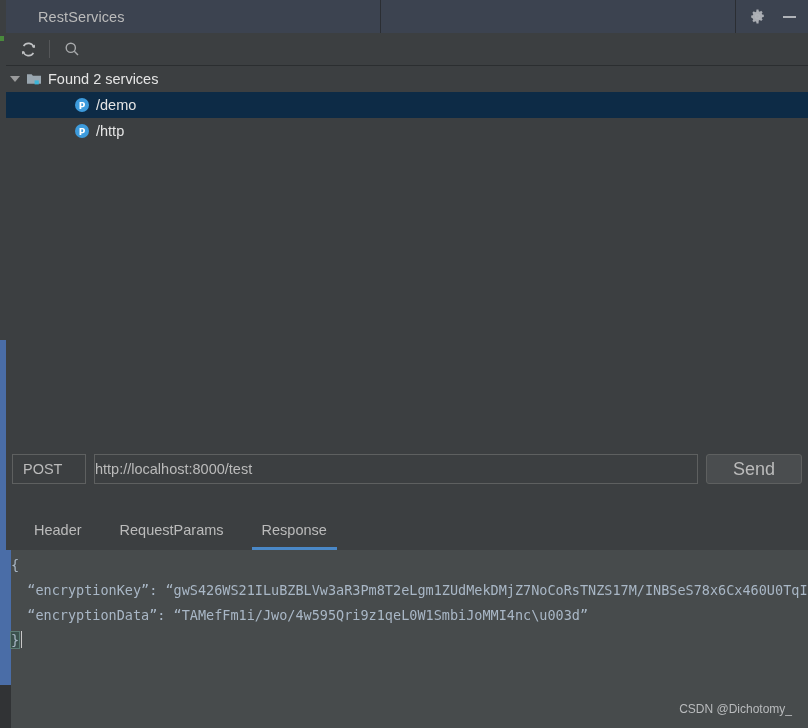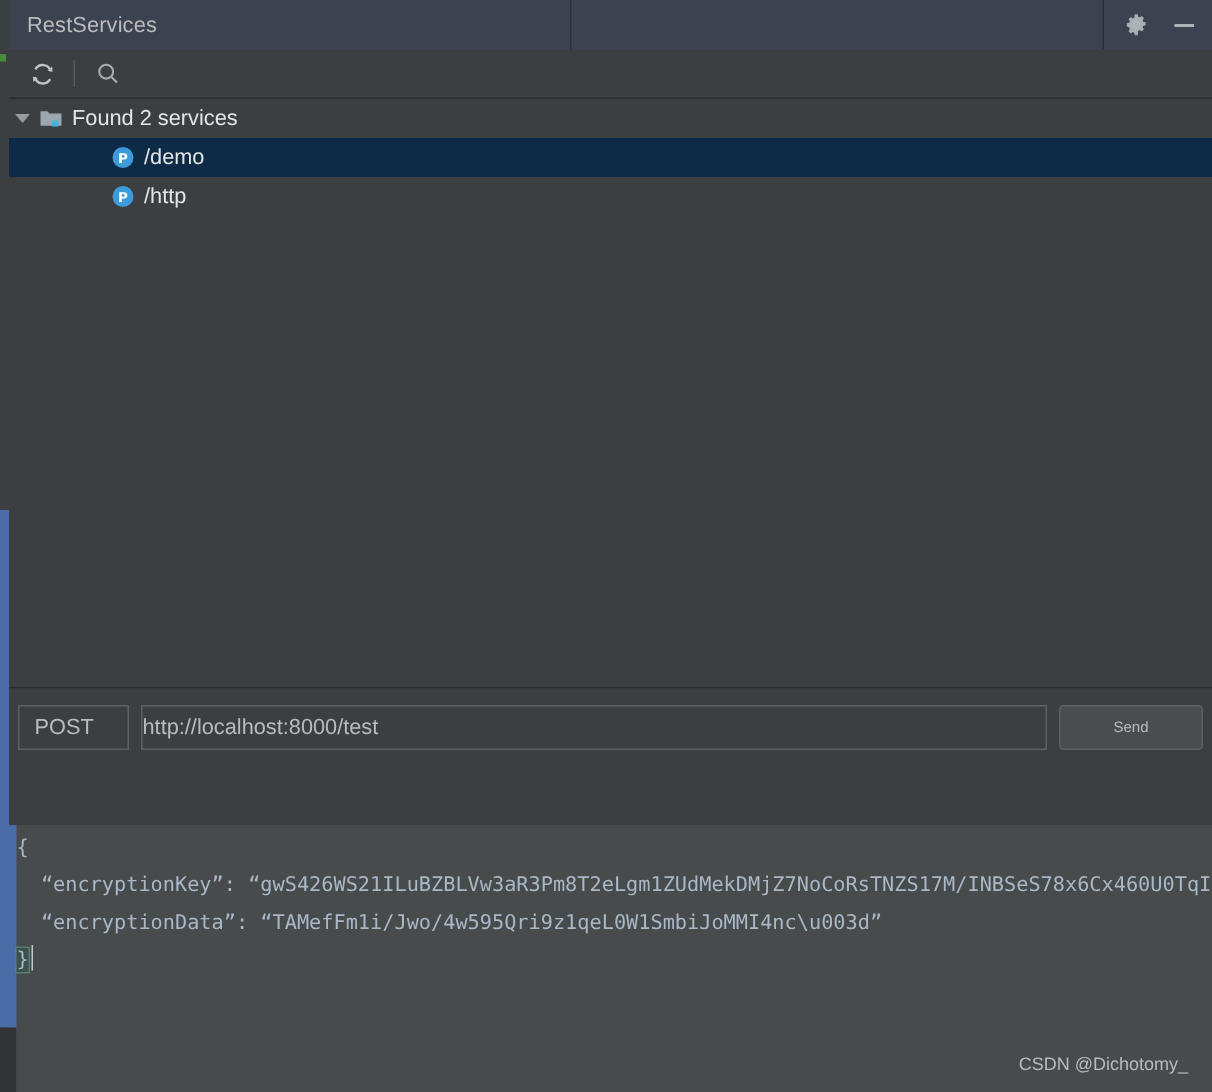--- a/index.html
+++ b/index.html
@@ -68,20 +68,21 @@
     align-items: stretch;
   }
   .title-tab {
     width: 375px;
     height: 33px;
     background: #3c4350;
     border-right: 1px solid #2b2e33;
     display: flex;
     align-items: center;
     box-sizing: border-box;
+    padding-left: 20px;
   }
   .title-tab-label {
     color: #bbbbbb;
     font-size: 14.5px;
     padding-left: 12px;
     letter-spacing: 0.1px;
   }
   .title-spacer {
     flex: 1;
     background: #3c4350;
@@ -178,21 +179,21 @@
     flex: 0 0 auto;
   }
   .tree-label {
     padding-left: 4px;
   }
 
   
   .reqbar {
     position: absolute;
     left: 6px;
-    top: 459px;
+    top: 443px;
     width: 802px;
     height: 52px;
     background: #3c3f41;
     display: flex;
     align-items: center;
     padding: 0 6px;
     box-sizing: border-box;
     gap: 8px;
     text-align: right;
   }
@@ -220,21 +221,21 @@
     box-sizing: border-box;
     min-width: 0;
   }
   .send-btn {
     width: 96px;
     height: 30px;
     border: 1px solid #5e6060;
     border-radius: 3px;
     background: #4a4d4f;
     color: #bbbbbb;
-    font-size: 10px;
+    font-size: 18px;
     display: flex;
     align-items: center;
     justify-content: center;
     box-sizing: border-box;
   }
 
   
   .tabs {
     position: absolute;
     left: 6px;
@@ -407,20 +408,25 @@
     </div>
 
   </div>
 
   <div class="reqbar">
     <div class="method-box">POST</div>
     <div class="url-box" title="http://localhost:8000/test">http://localhost:8000/test</div>
     <div class="send-btn">Send</div>
   </div>
 
+  <div class="tabs">
+    <div class="tab">Header</div>
+    <div class="tab">RequestParams</div>
+    <div class="tab active">Response</div>
+  </div>
 
   <div class="response">
     <div class="resp-gutter"></div>
     <div class="resp-gutter-low"></div>
     <div class="code"><span>{</span>
 <span>  “encryptionKey”: “gwS426WS21ILuBZBLVw3aR3Pm8T2eLgm1ZUdMekDMjZ7NoCoRsTNZS17M/INBSeS78x6Cx460U0TqI3Y</span>
 <span>  “encryptionData”: “TAMefFm1i/Jwo/4w595Qri9z1qeL0W1SmbiJoMMI4nc\u003d”</span>
 <span class="brace-hl">}</span><span class="caret"></span></div>
   </div>
 

